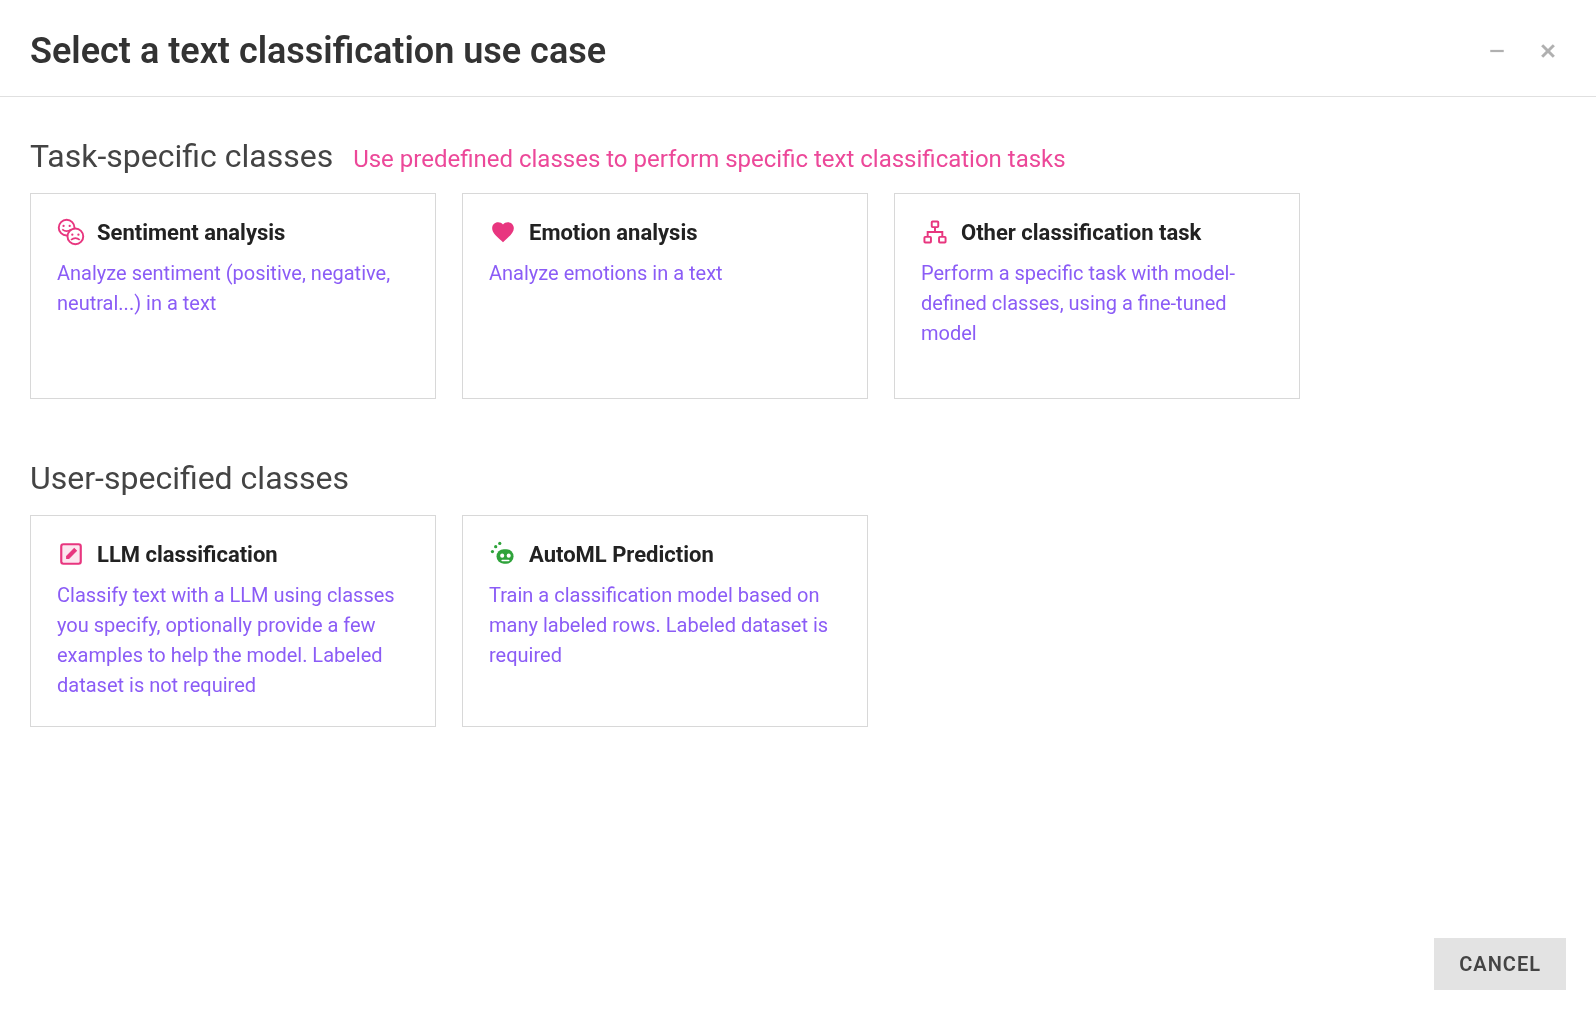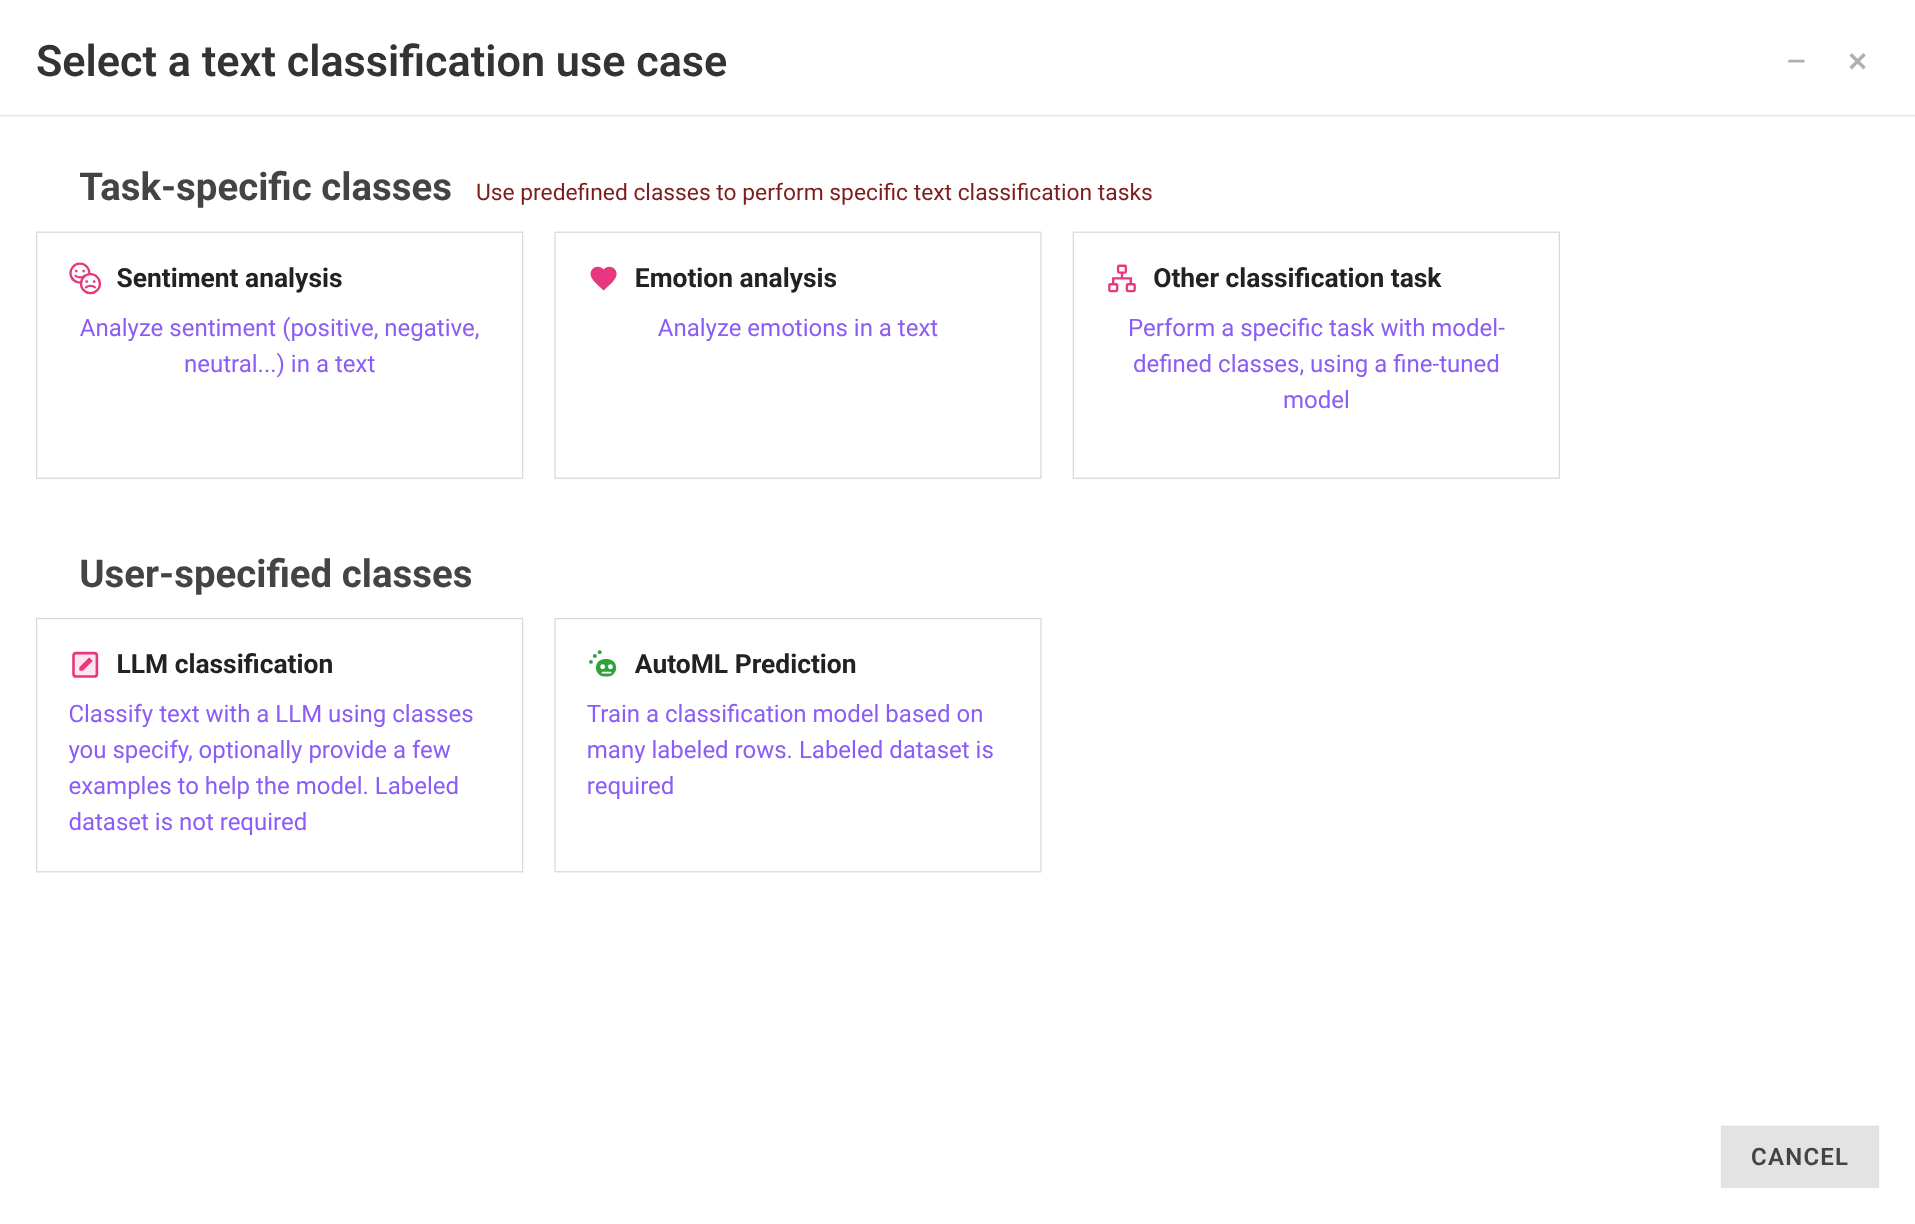--- a/index.html
+++ b/index.html
@@ -45,44 +45,42 @@
     padding: 40px 30px 30px 30px;
   }
   .section-header {
     display: flex;
     align-items: baseline;
     gap: 20px;
     margin-bottom: 18px;
   }
   .section-title {
     font-size: 32px;
-    font-weight: 700;
+    font-weight: 400;
     color: #444;
-    margin-left: 36px;
   }
   .section-subtitle {
-    font-size: 19px;
-    color: #7f1d1d;
+    font-size: 24px;
+    color: #ec4899;
     font-weight: 400;
   }
   .cards {
     display: flex;
     gap: 26px;
     margin-bottom: 60px;
   }
   .card {
     border: 1px solid #d8d8d8;
     padding: 24px 26px 26px 26px;
     width: 406px;
     cursor: pointer;
     background: #fff;
   }
   .cards-1 .card {
     min-height: 206px;
-    text-align: center;
   }
   .cards-2 .card {
     min-height: 206px;
   }
   .card-header {
     display: flex;
     align-items: center;
     gap: 12px;
     margin-bottom: 12px;
   }

